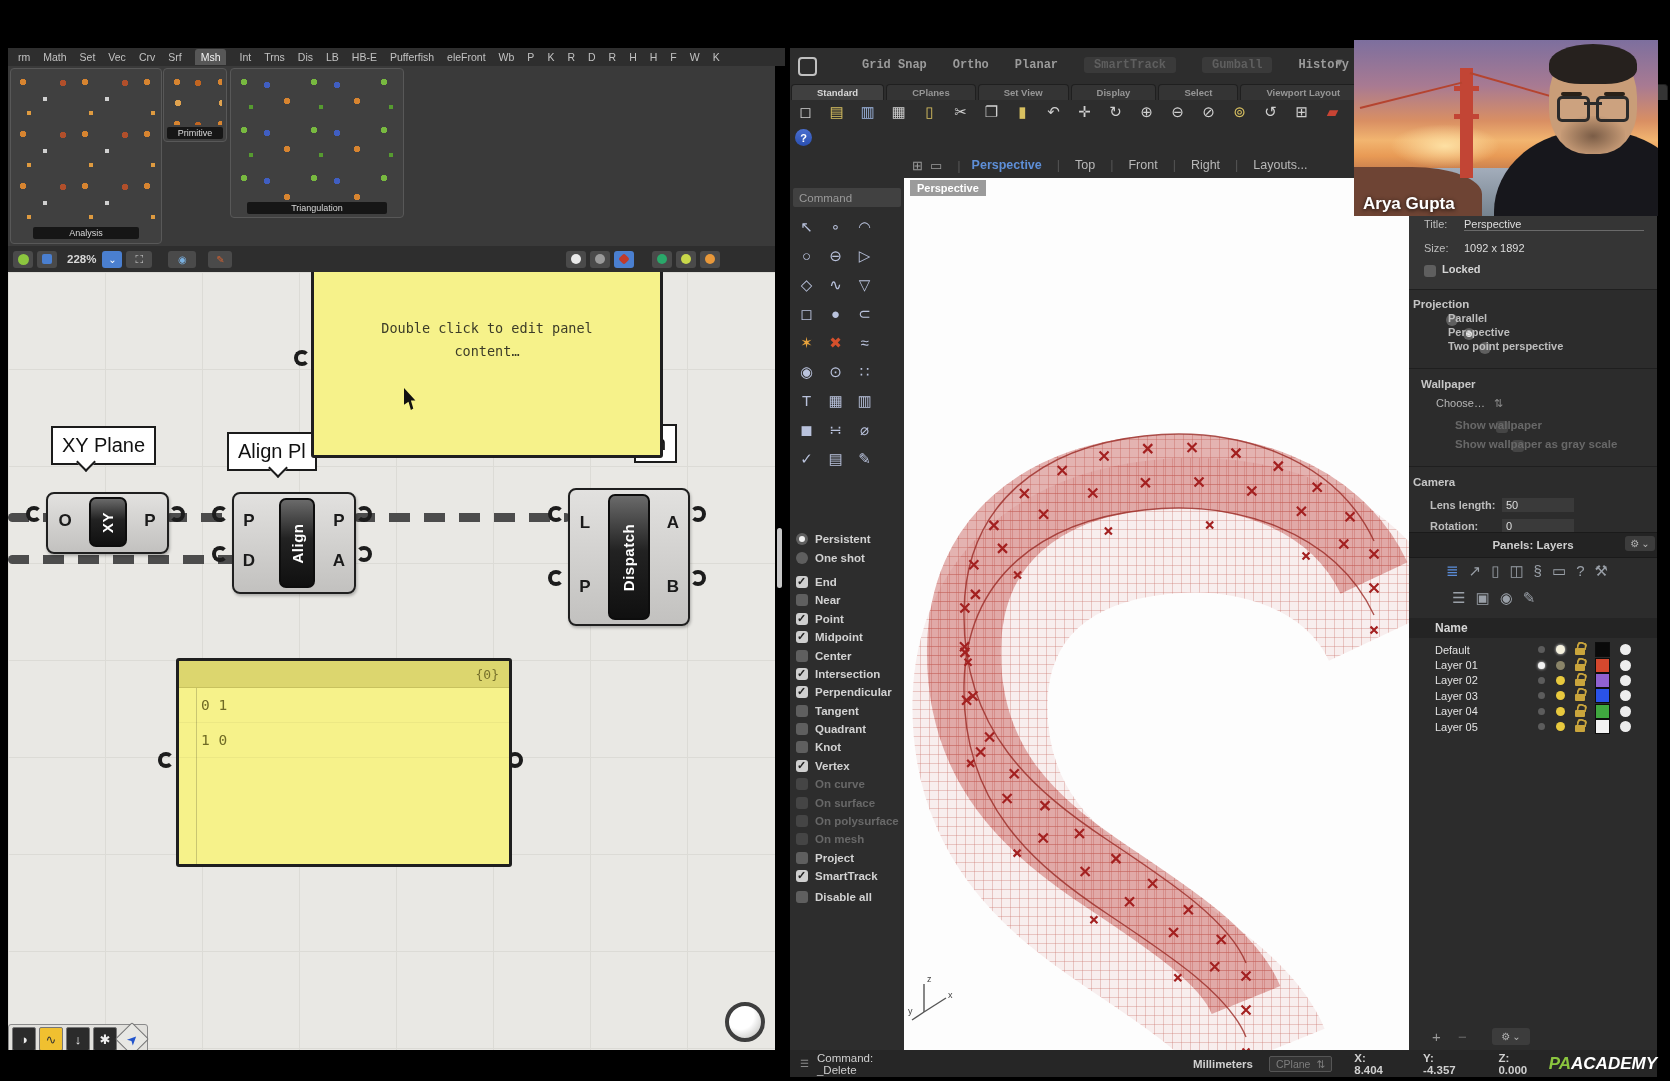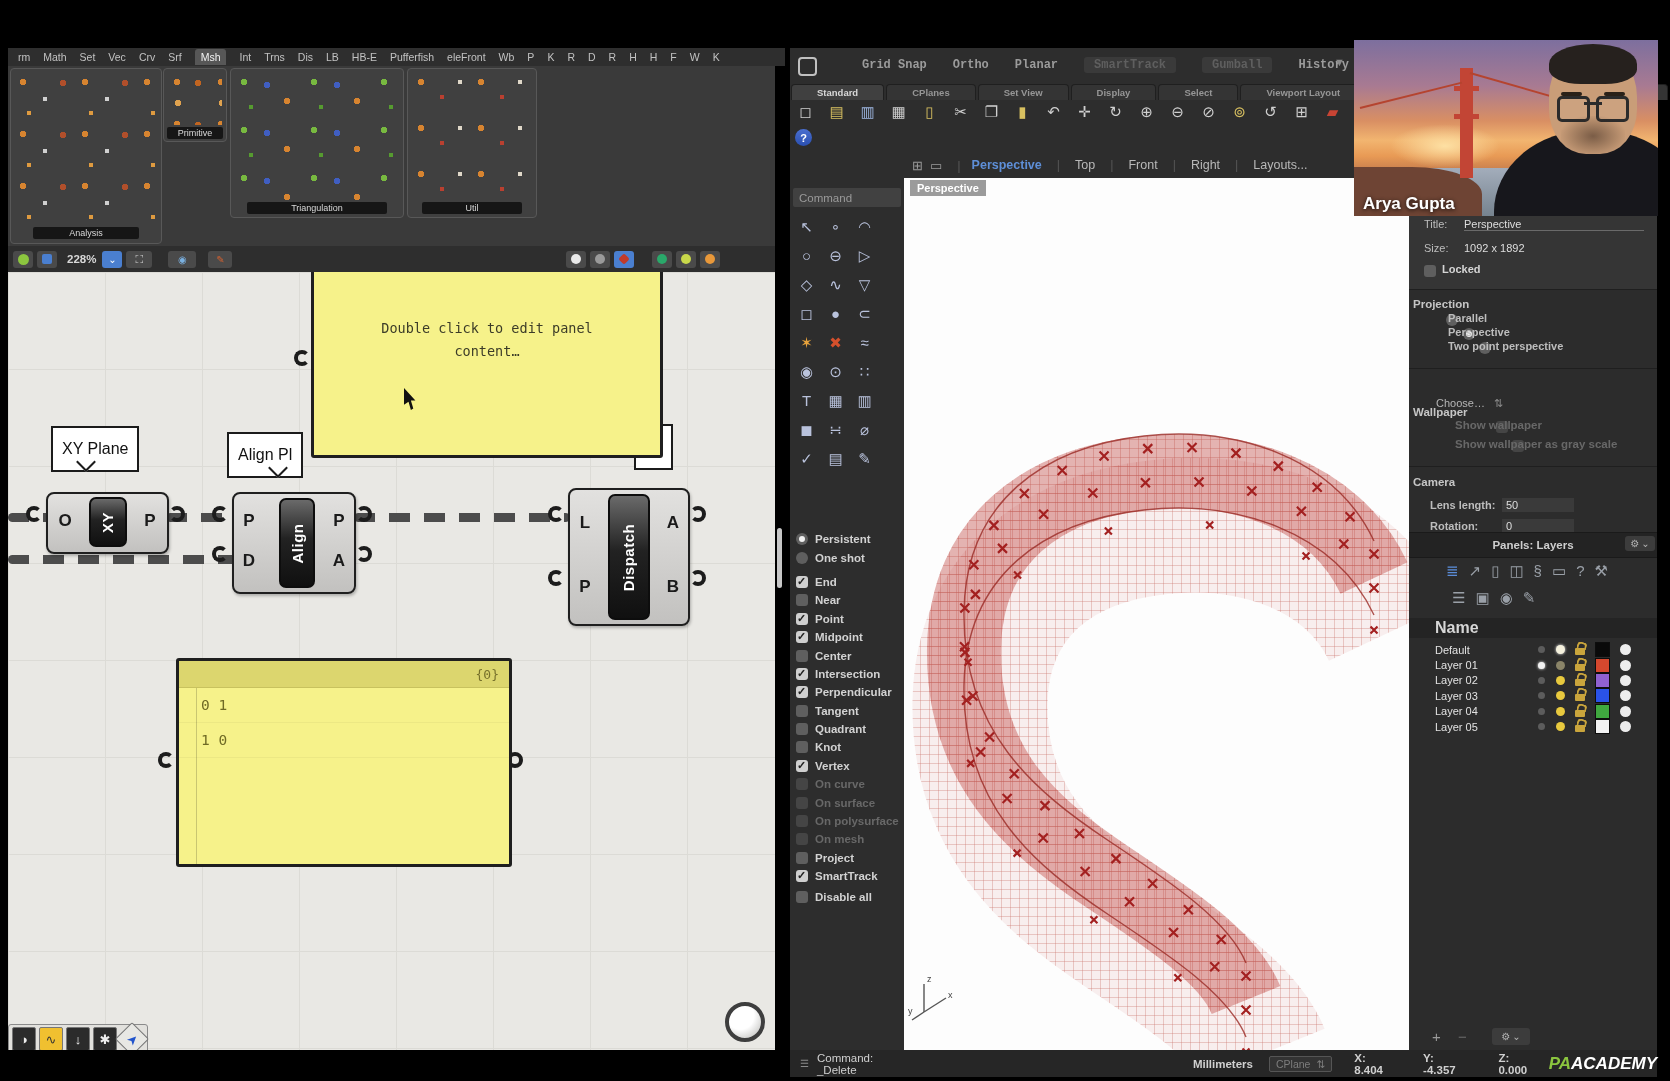--- a/index.html
+++ b/index.html
@@ -26,21 +26,21 @@
   .chev{color:#fff;font-size:10px;}
   .canvas{background-color:#e9e8e4;background-image:linear-gradient(#dcdbd6 1px,transparent 1px),linear-gradient(90deg,#dcdbd6 1px,transparent 1px);background-size:97px 97px;overflow:hidden;}
   .wire{position:absolute;height:9px;border-radius:5px;background:repeating-linear-gradient(90deg,#4c4c4c 0 21px,rgba(0,0,0,0) 21px 35px);z-index:1;}
   .ghcomp{position:absolute;background:linear-gradient(180deg,#e2e1df,#c2c1bf);border:2px solid #1f1f1f;border-radius:8px;box-shadow:1px 2px 3px rgba(0,0,0,.25);z-index:2;}
   .cap{position:absolute;background:linear-gradient(180deg,#6a6a6a,#222 45%,#101010);border:2px solid #0d0d0d;border-radius:7px;color:#fff;display:flex;align-items:center;justify-content:center;}
   .cap span{transform:rotate(-90deg);font-weight:bold;font-size:15px;letter-spacing:.5px;white-space:nowrap;}
   .port{position:absolute;font-size:17px;font-weight:600;color:#1a1a1a;width:22px;text-align:center;z-index:3;}
   .grip{position:absolute;width:16px;height:16px;border-radius:50%;border:4px solid #1c1c1c;box-sizing:border-box;z-index:2;}
   .grip.l{border-right-color:transparent;}
   .grip.r{border-left-color:transparent;}
-  .tip{position:absolute;background:#fff;border:2px solid #1b1b1b;font-size:16px;color:#111;padding:12px 9px;white-space:nowrap;z-index:3;}
+  .tip{position:absolute;background:#fff;border:2px solid #1b1b1b;font-size:20px;color:#111;padding:6px 9px;white-space:nowrap;z-index:3;}
   .tail{position:absolute;width:12px;height:12px;background:#fff;border-right:2px solid #1b1b1b;border-bottom:2px solid #1b1b1b;transform:rotate(45deg);z-index:3;}
   .ypanel{position:absolute;background:#f6f28a;border:3px solid #1f1f1f;border-radius:3px;z-index:4;box-sizing:border-box;}
   .ypanel .ptxt{font-family:"DejaVu Sans Mono",monospace;font-size:13.5px;color:#3c3c28;text-align:center;padding-top:50px;line-height:1.7;}
   .ph{background:#dcd66e;border-bottom:1px solid #c8c25e;height:27px;display:flex;align-items:center;justify-content:flex-end;padding-right:10px;font-family:"DejaVu Sans Mono",monospace;font-size:13px;color:#77712c;box-sizing:border-box;}
   .prow{font-family:"DejaVu Sans Mono",monospace;font-size:14.5px;color:#6f6a25;padding-left:22px;height:34px;display:flex;align-items:center;border-bottom:1px solid rgba(0,0,0,0.04);}
   .pmargin{position:absolute;left:17px;top:27px;bottom:0;width:1px;background:rgba(0,0,0,0.18);}
   .cursor{position:absolute;width:15px;height:22px;background:#111;clip-path:polygon(0 0,0 76%,30% 62%,46% 100%,62% 93%,46% 57%,76% 57%);filter:drop-shadow(0 0 1px #fff);z-index:6;}
   .minibar{position:absolute;background:#e2e1dd;border:1px solid #8a8a8a;border-radius:3px;display:flex;align-items:center;gap:3px;padding:2px 3px;z-index:5;}
   .mbtn{width:22px;height:22px;border-radius:2px;display:flex;align-items:center;justify-content:center;font-size:13px;border:1px solid #777;}
   .compass{position:absolute;width:40px;height:40px;border-radius:50%;border:4px solid #3e3e3e;background:radial-gradient(circle at 35% 30%,#ffffff 0 45%,#b5b5b2);box-sizing:border-box;z-index:5;}
@@ -85,21 +85,21 @@
   .rpanel{background:#2c2c2c;}
   .plabel{font-size:11px;color:#bdbdbd;white-space:nowrap;}
   .pval{font-size:11px;color:#dedede;white-space:nowrap;}
   .divider{position:absolute;height:1px;background:#1f1f1f;}
   .sect{font-size:11.5px;color:#c6c6c6;font-weight:bold;}
   .ddl{font-size:11px;color:#b5b5b5;}
   .pbar{background:#232323;border-top:1px solid #1a1a1a;border-bottom:1px solid #1a1a1a;display:flex;align-items:center;justify-content:center;font-size:11.5px;color:#cfcfcf;font-weight:bold;}
   .gearbtn{position:absolute;background:#3c3c3c;border-radius:3px;color:#b5b5b5;font-size:10px;display:flex;align-items:center;justify-content:center;gap:2px;}
   .pic-row{display:flex;gap:10px;color:#9aa0a8;font-size:15px;}
   .pic-row .blue{color:#5b8dd9;}
-  .namebar{background:#242424;display:flex;align-items:center;font-size:16px;font-weight:bold;color:#d6d6d6;}
+  .namebar{background:#242424;display:flex;align-items:center;font-size:12px;font-weight:bold;color:#d6d6d6;}
   .lrow{display:grid;grid-template-columns:97px 18px 20px 20px 24px 22px;align-items:center;height:15.4px;padding-left:26px;}
   .lname{font-size:11px;color:#e2e2e2;white-space:nowrap;}
   .ldot{width:7px;height:7px;border-radius:50%;background:#5c5c5c;justify-self:center;}
   .ldot.cur-on{background:#f2f2f2;box-shadow:0 0 3px #fff;}
   .bulb{width:9px;height:9px;border-radius:50%;justify-self:center;}
   .b-bright{background:#f5f1dd;box-shadow:0 0 3px #fff;}
   .b-dim{background:#8a8468;}
   .b-on{background:#e8c93e;}
   .lock{width:10px;height:7px;background:#caa53c;border-radius:1px;position:relative;justify-self:center;margin-top:4px;}
   .lock::before{content:"";position:absolute;width:6px;height:5px;border:2px solid #caa53c;border-bottom:none;border-radius:4px 4px 0 0;top:-6px;left:2px;transform:rotate(14deg);}
@@ -166,24 +166,20 @@
       <div class="icon-cluster pat-a"></div>
       <div class="ppill" style="left:22px;bottom:4px;width:106px;">Analysis</div>
     </div>
     <div class="pgroup" style="left:155px;top:2px;width:62px;height:72px;">
       <div class="icon-cluster pat-b"></div>
       <div class="ppill" style="left:3px;bottom:2px;width:56px;">Primitive</div>
     </div>
     <div class="pgroup" style="left:222px;top:2px;width:172px;height:148px;">
       <div class="icon-cluster pat-c"></div>
       <div class="ppill" style="left:16px;bottom:3px;width:140px;">Triangulation</div>
-    </div>
-    <div class="pgroup" style="left:399px;top:2px;width:128px;height:148px;">
-      <div class="icon-cluster pat-d"></div>
-      <div class="ppill" style="left:14px;bottom:3px;width:100px;">Util</div>
     </div>
   </div>
 
   <div class="a gh-tbar" style="left:8px;top:246px;width:767px;height:26px;padding-left:5px;box-sizing:border-box;">
     <span class="gbtn">
         <i class="dot" style="background:#8cc63f;width:11px;height:11px;"></i>
       </span>
     <span class="gbtn">
         <i class="dot" style="background:#4a7fd0;border-radius:2px;"></i>
       </span>
@@ -589,21 +585,21 @@
 
     <span class="sect a" style="left:4px;top:250px;">Projection</span>
     <span class="ctl radio a" style="left:21px;top:264px;"></span>
     <span class="plabel a" style="left:39px;top:264px;font-weight:bold;">Parallel</span>
     <span class="ctl radio on a" style="left:21px;top:278px;"></span>
     <span class="plabel a" style="left:39px;top:278px;font-weight:bold;">Perspective</span>
     <span class="ctl radio a" style="left:21px;top:292px;"></span>
     <span class="plabel a" style="left:39px;top:292px;font-weight:bold;">Two point perspective</span>
     <div class="divider" style="left:0;top:320px;width:248px;"></div>
 
-    <span class="sect a" style="left:4px;top:330px;margin-top:28px;">Wallpaper</span>
+    <span class="sect a" style="left:12px;top:330px;">Wallpaper</span>
     <span class="ddl a" style="left:27px;top:349px;"><span>Choose…</span>&nbsp;&nbsp;&nbsp;<span style="color:#8a8a8a;">⇅</span></span>
     <span class="ctl chk dis a" style="left:21px;top:371px;"></span>
     <span class="os-lab dis a" style="left:39px;top:371px;">Show wallpaper</span>
     <span class="ctl chk dis a" style="left:21px;top:390px;"></span>
     <span class="os-lab dis a" style="left:39px;top:390px;">Show wallpaper as gray scale</span>
     <div class="divider" style="left:0;top:418px;width:248px;"></div>
 
     <span class="sect a" style="left:4px;top:428px;">Camera</span>
     <span class="plabel a" style="left:21px;top:451px;font-weight:bold;">Lens length:</span>
     <span class="pval a" style="left:93px;top:450px;width:64px;background:#3a3a3a;padding:1px 4px;">50</span>

